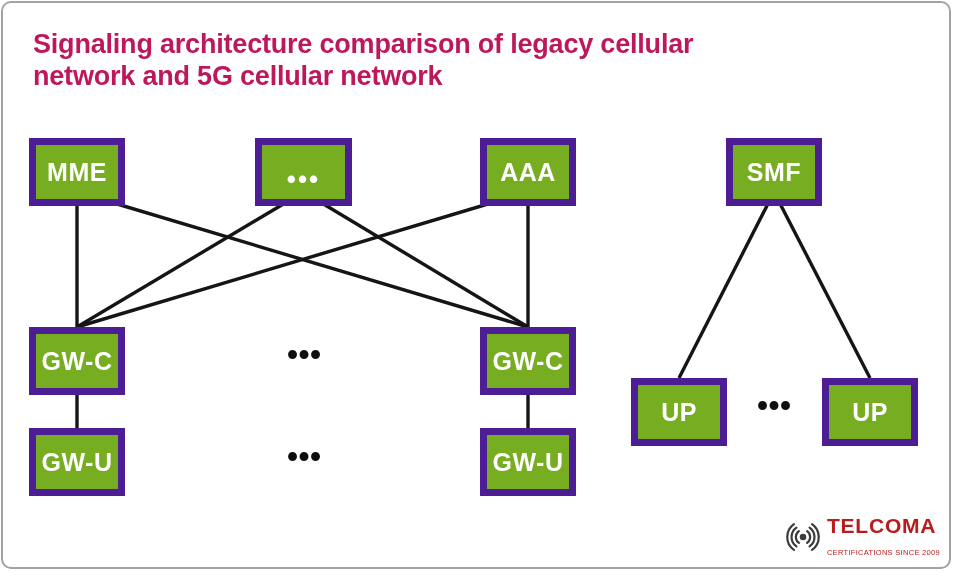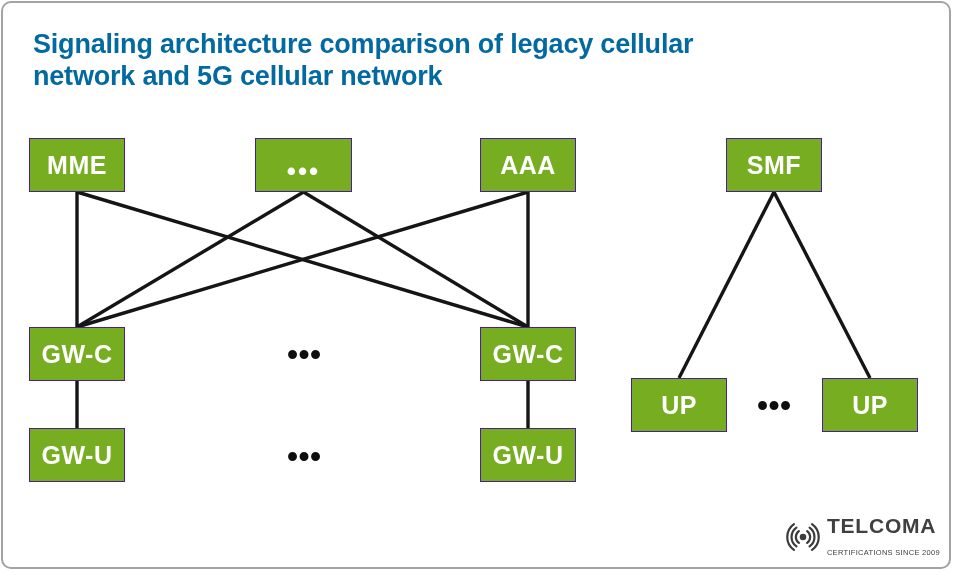--- a/index.html
+++ b/index.html
@@ -30,37 +30,37 @@
   }
   .title {
     position: absolute;
     left: 33px;
     top: 28px;
     width: 760px;
     font-size: 27px;
     line-height: 32px;
     font-weight: 700;
     letter-spacing: -0.2px;
-    color: #0369a1;
+    color: #be185d;
     white-space: pre-line;
   }
   #edge-layer {
     position: absolute;
     left: 0;
     top: 0;
     width: 960px;
     height: 576px;
     z-index: 1;
   }
   .node {
     position: absolute;
     width: 96px;
-    height: 54px;
+    height: 68px;
     background: var(--green, #76ad21);
-    border: 1px solid #4c1d95;
+    border: 7px solid #4c1d95;
     box-sizing: border-box;
     color: #ffffff;
     font-weight: 700;
     font-size: 25px;
     letter-spacing: 0.5px;
     display: flex;
     align-items: center;
     justify-content: center;
     z-index: 2;
   }
@@ -98,21 +98,21 @@
   }
   #sep-gwc { left: 262px; top: 338px; }
   #sep-gwu { left: 262px; top: 440px; }
   #sep-up  { left: 732px; top: 389px; }
   .logo {
     position: absolute;
     right: 20px;
     bottom: 19px;
     display: flex;
     align-items: center;
-    color: #404040;
+    color: #b91c1c;
     z-index: 2;
   }
   .logo-icon { margin-right: 3px; }
   .logo-text { display: flex; flex-direction: column; align-items: flex-start; }
   .logo-brand {
     font-size: 21px;
     font-weight: 700;
     letter-spacing: 0.8px;
     line-height: 20px;
   }

